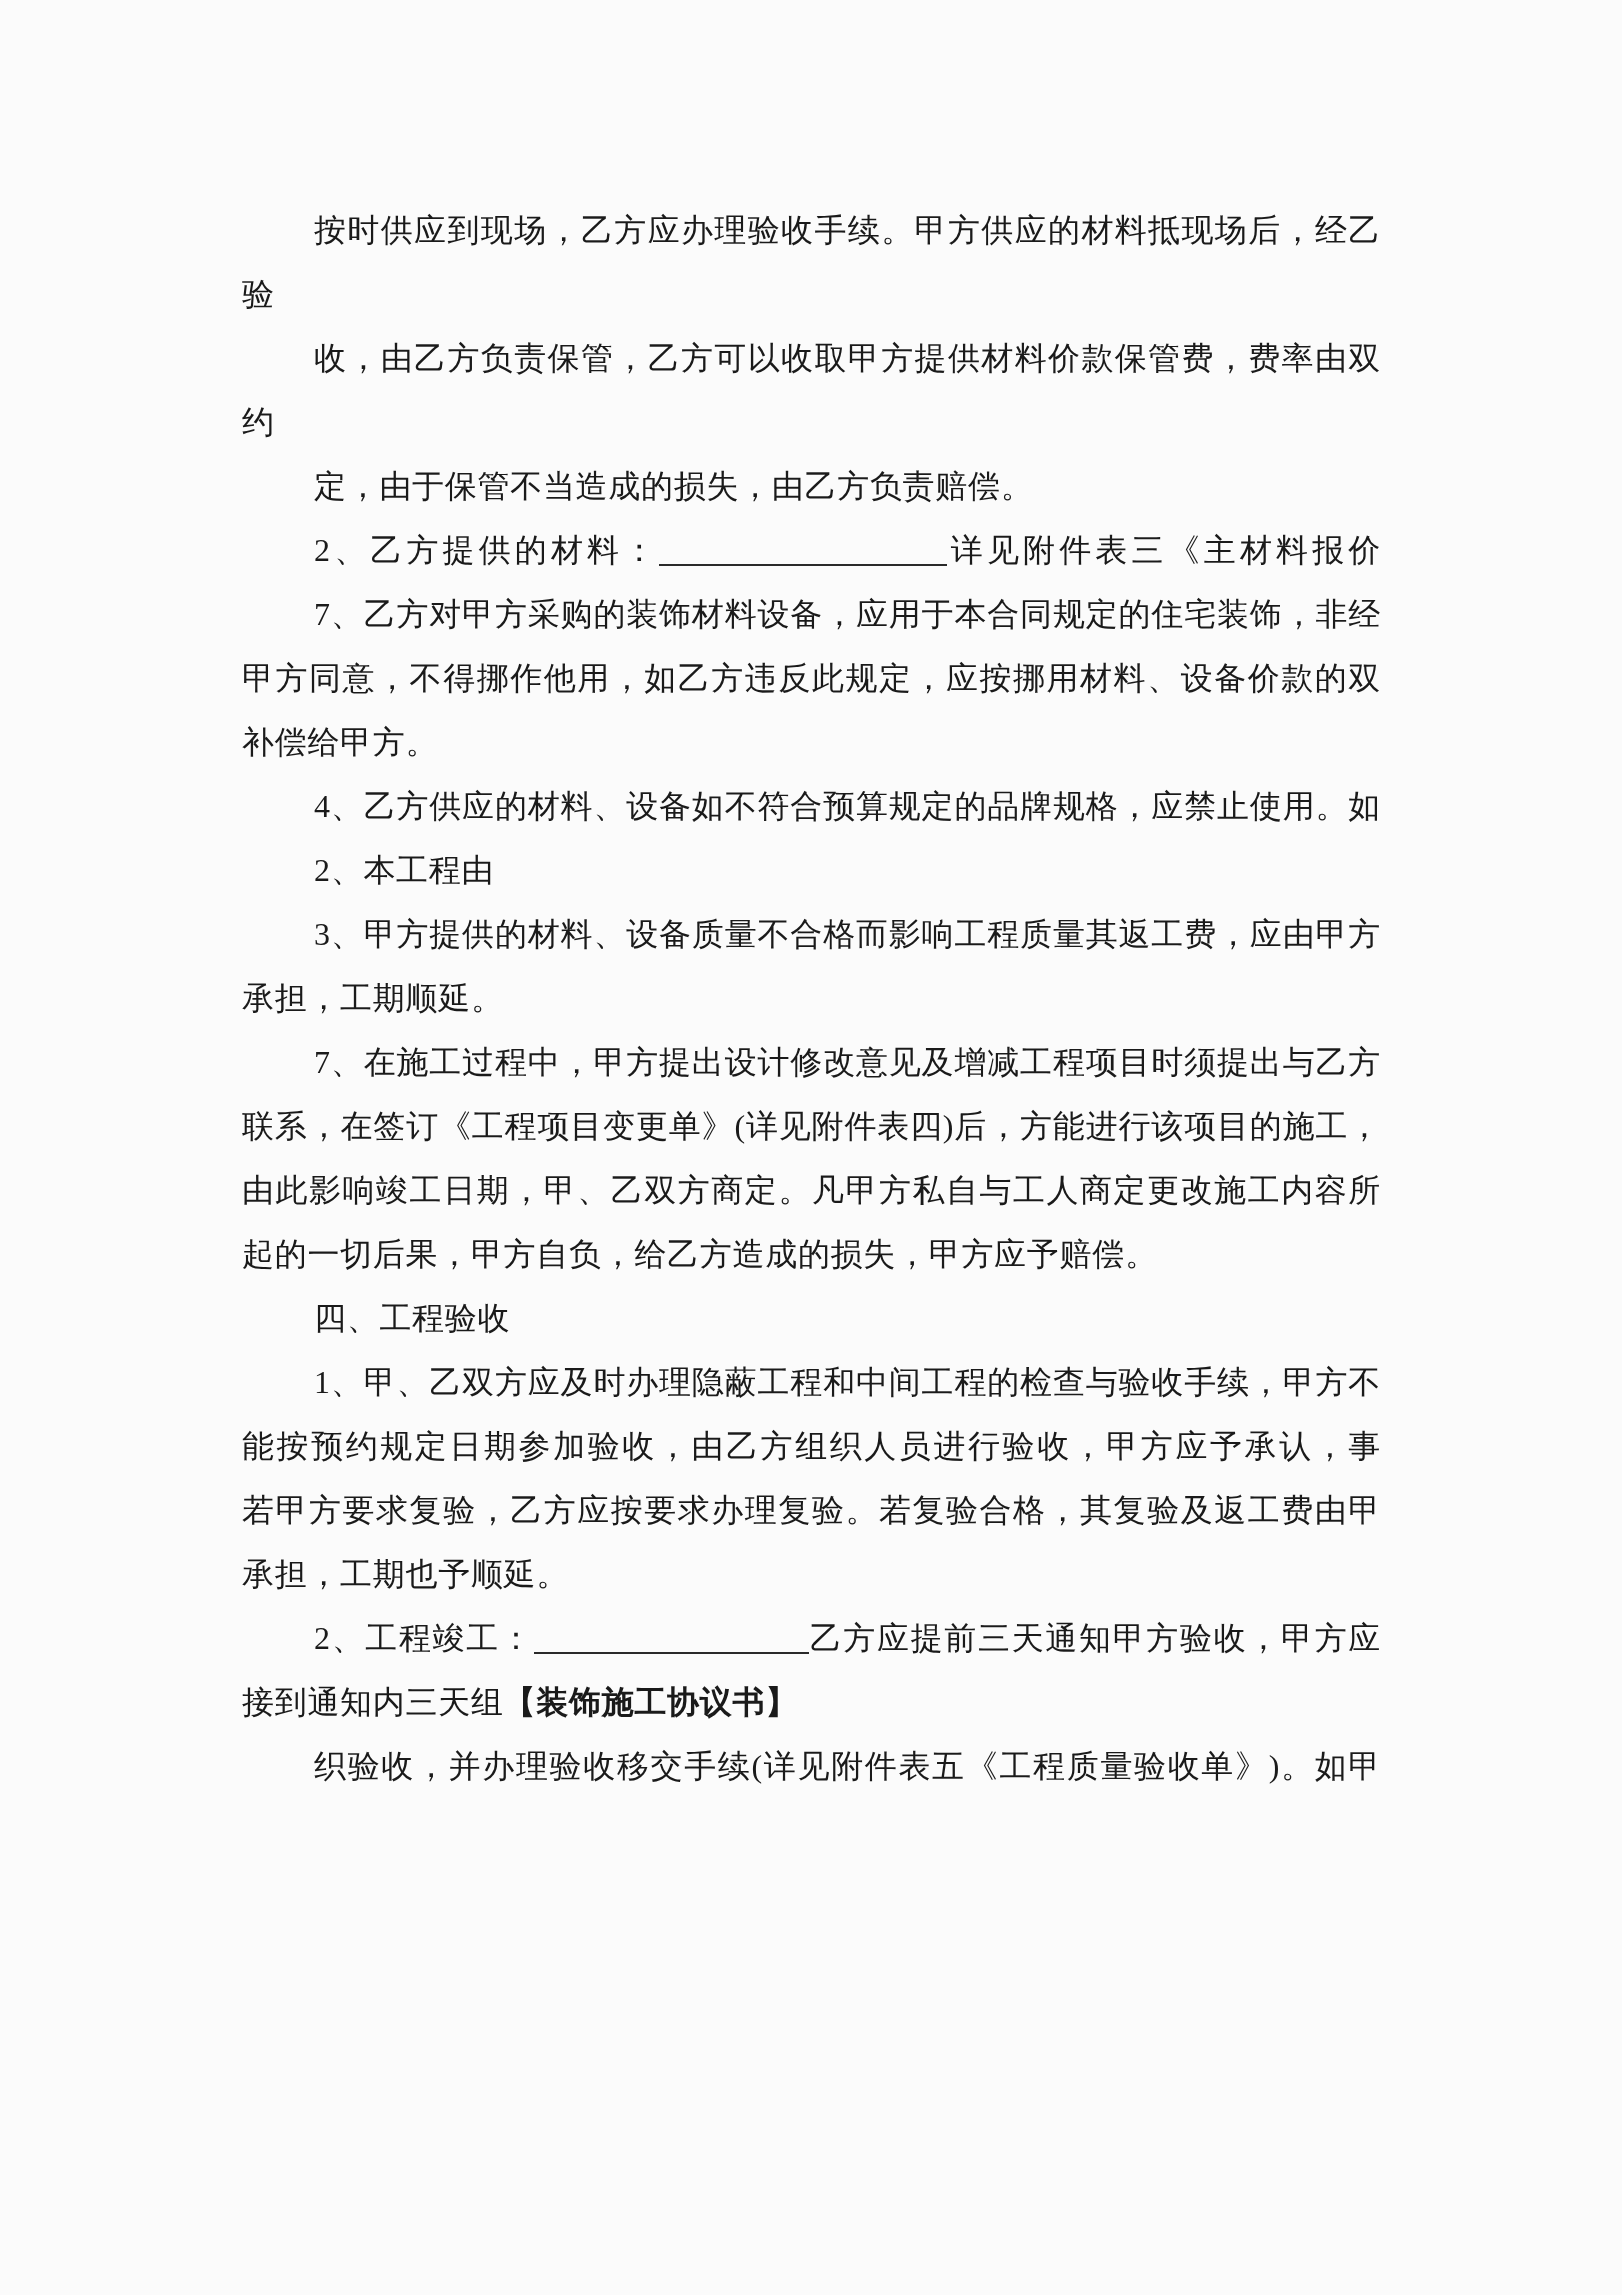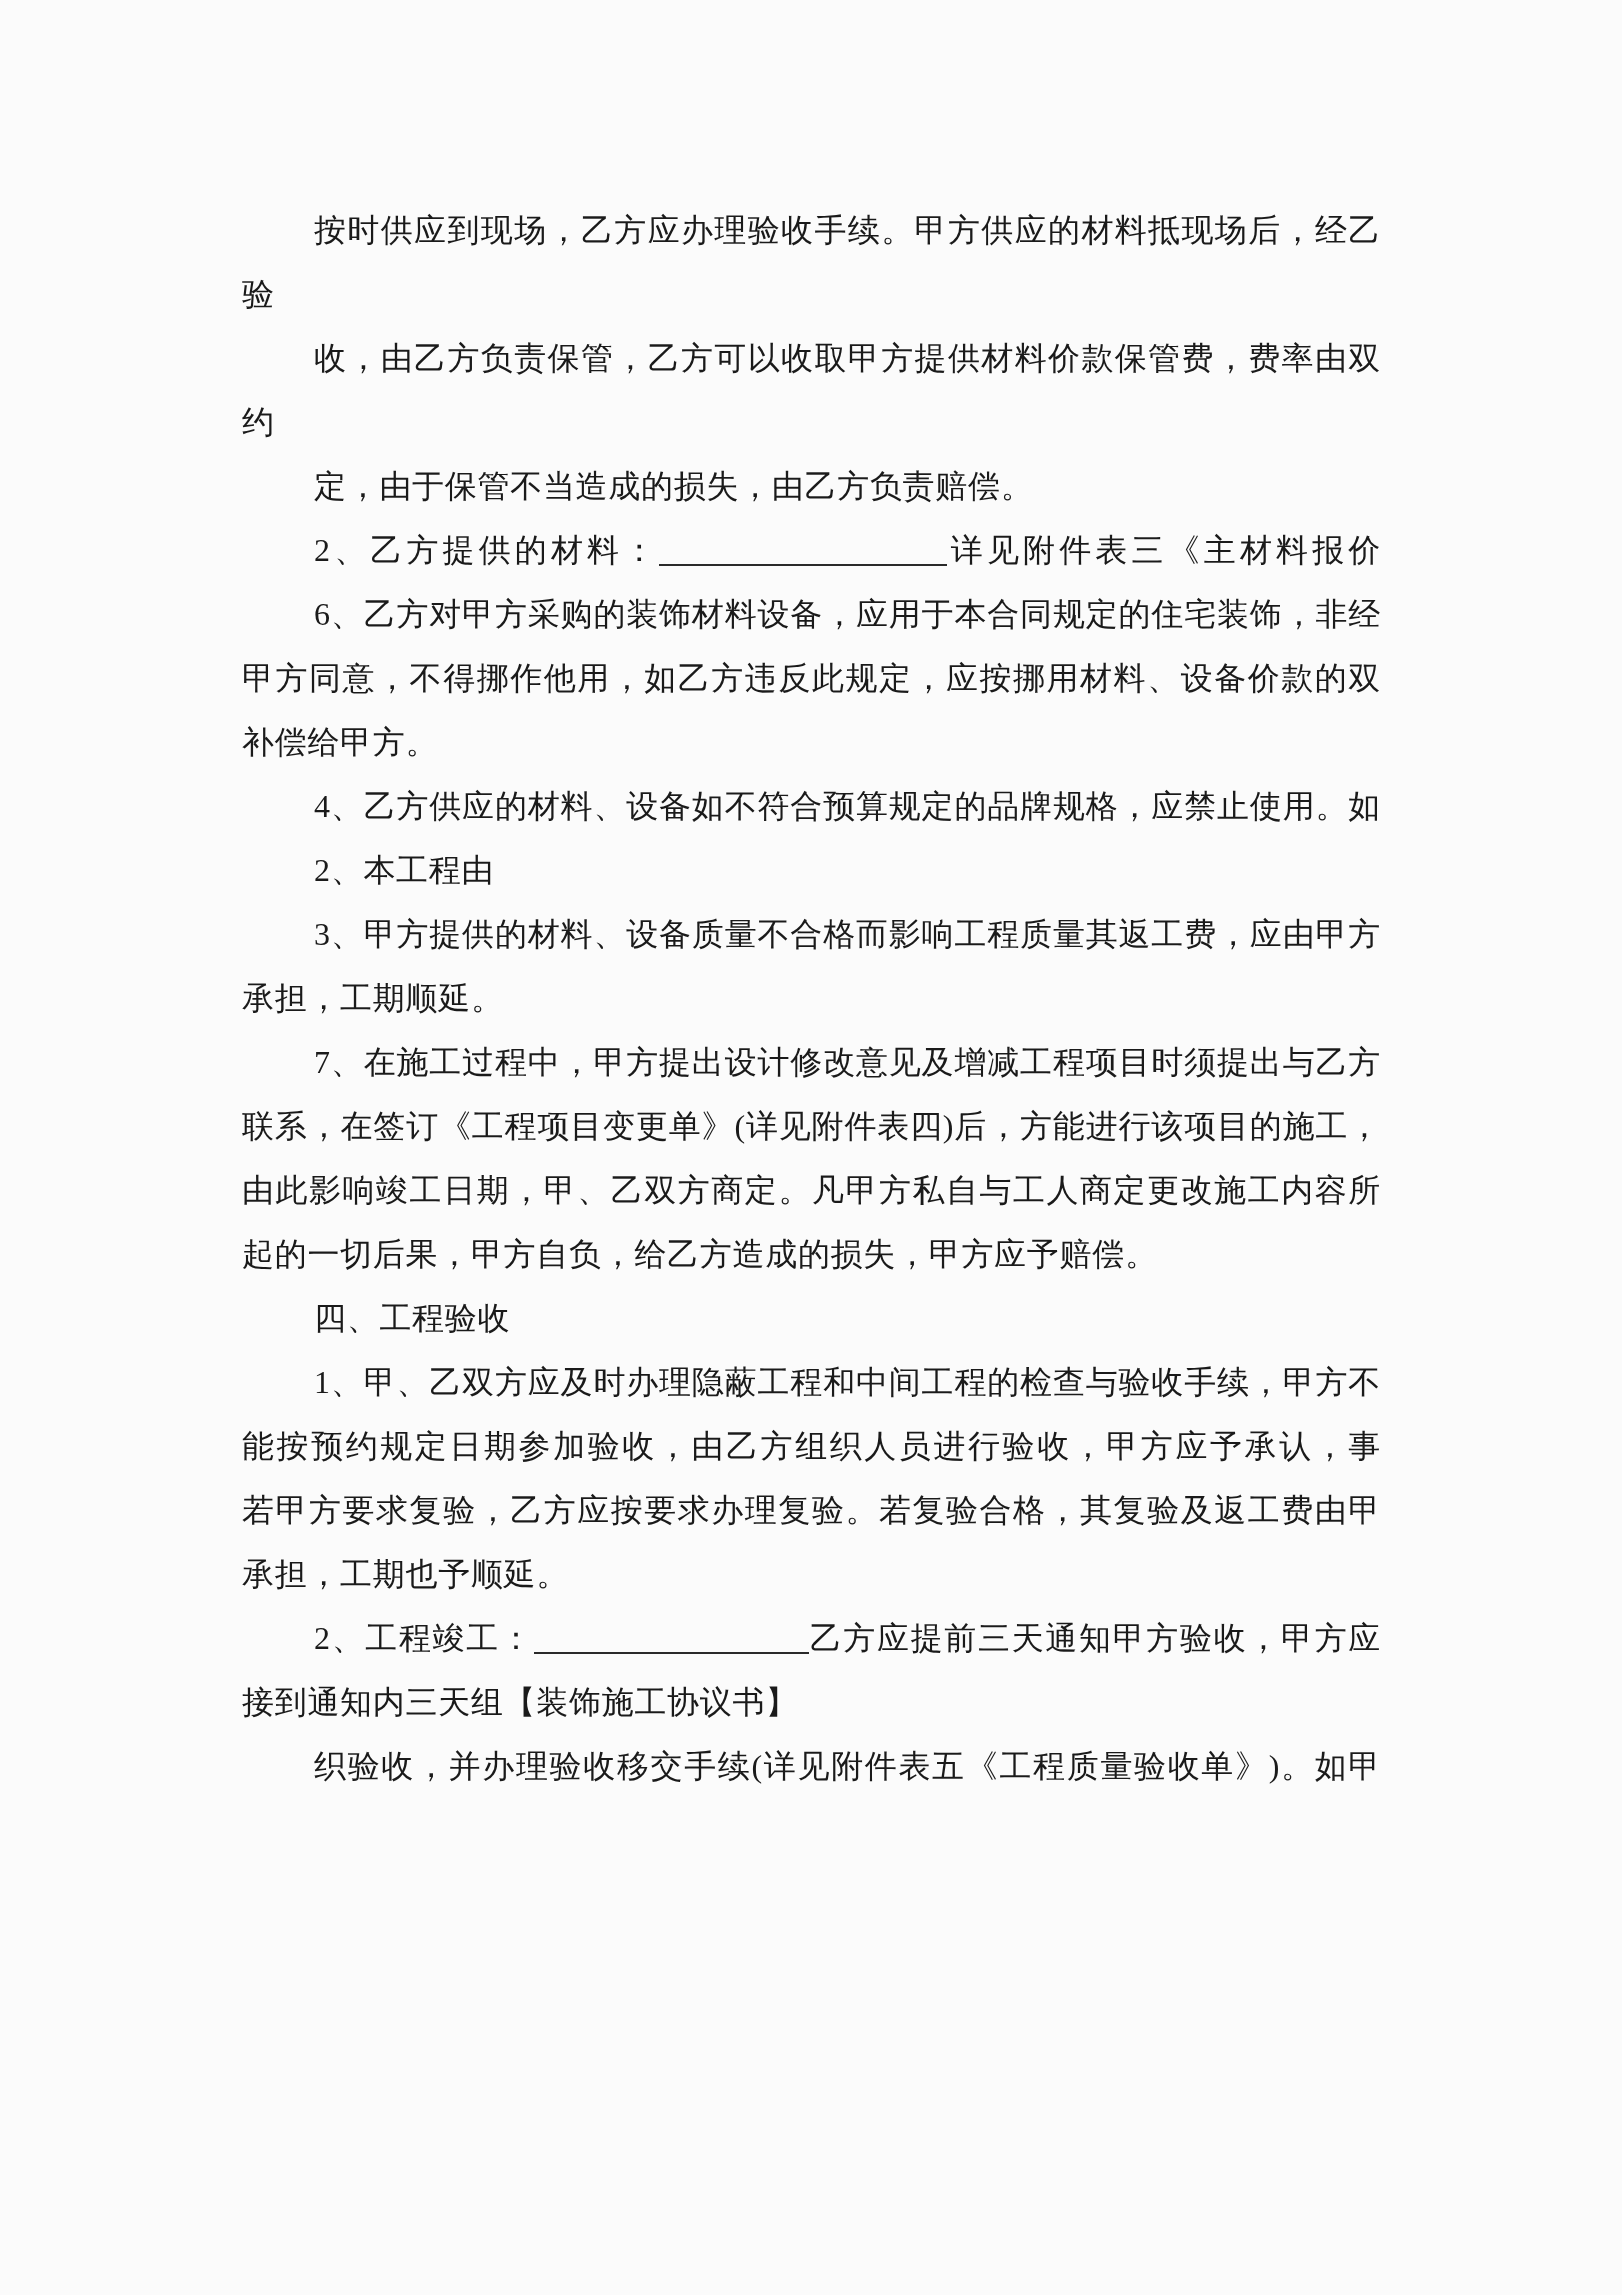--- a/index.html
+++ b/index.html
@@ -41,35 +41,35 @@
     text-align: justify;
     text-align-last: justify;
   }
   .blank {
     display: inline-block;
     height: 0;
     border-bottom: 2.6px solid #2a2a2a;
     vertical-align: -5.2px;
   }
   .bold {
-    font-weight: normal;
+    font-weight: bold;
   }
 </style>
 </head>
 <body>
 
 <div class="page">
   <div class="text-block" id="contract-lines">
       <div class="line indent justify"><span>按时供应到现场，乙方应办理验收手续。甲方供应的材料抵现场后，经乙方</span></div>
       <div class="line"><span>验</span></div>
       <div class="line indent justify"><span>收，由乙方负责保管，乙方可以收取甲方提供材料价款保管费，费率由双方</span></div>
       <div class="line"><span>约</span></div>
       <div class="line indent"><span>定，由于保管不当造成的损失，由乙方负责赔偿。</span></div>
       <div class="line indent justify"><span>2、乙方提供的材料：</span><span class="blank" style="width: 288px;"></span><span>详见附件表三《主材料报价单》。</span></div>
-      <div class="line indent justify"><span>6、乙方对甲方采购的装饰材料设备，应用于本合同规定的住宅装饰，非经</span></div>
+      <div class="line indent justify"><span>7、乙方对甲方采购的装饰材料设备，应用于本合同规定的住宅装饰，非经</span></div>
       <div class="line justify"><span>甲方同意，不得挪作他用，如乙方违反此规定，应按挪用材料、设备价款的双倍</span></div>
       <div class="line"><span>补偿给甲方。</span></div>
       <div class="line indent justify"><span>4、乙方供应的材料、设备如不符合预算规定的品牌规格，应禁止使用。如</span></div>
       <div class="line indent"><span>2、本工程由</span></div>
       <div class="line indent justify"><span>3、甲方提供的材料、设备质量不合格而影响工程质量其返工费，应由甲方</span></div>
       <div class="line"><span>承担，工期顺延。</span></div>
       <div class="line indent justify"><span>7、在施工过程中，甲方提出设计修改意见及增减工程项目时须提出与乙方</span></div>
       <div class="line justify"><span>联系，在签订《工程项目变更单》(详见附件表四)后，方能进行该项目的施工，</span></div>
       <div class="line justify"><span>由此影响竣工日期，甲、乙双方商定。凡甲方私自与工人商定更改施工内容所引</span></div>
       <div class="line"><span>起的一切后果，甲方自负，给乙方造成的损失，甲方应予赔偿。</span></div>

